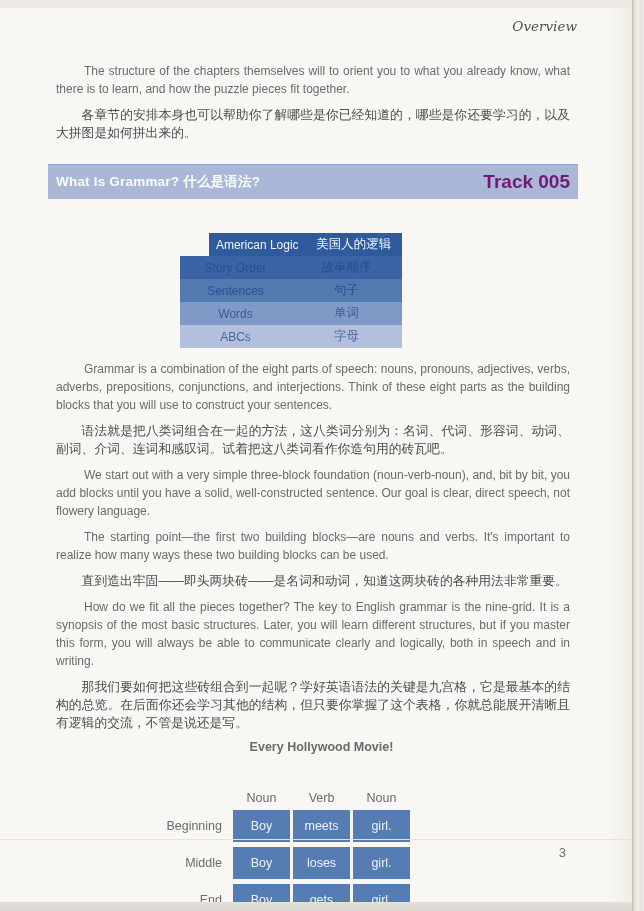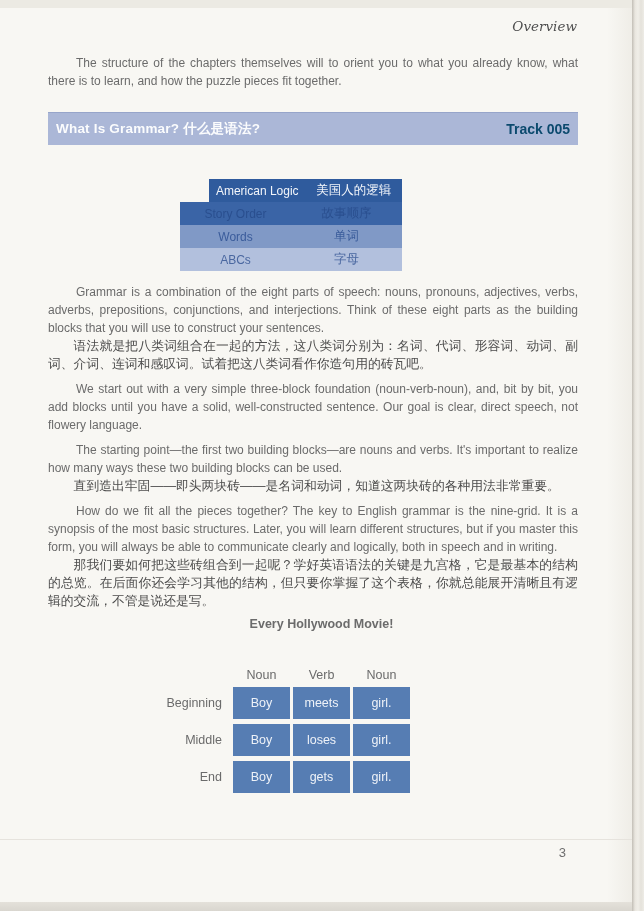--- a/index.html
+++ b/index.html
@@ -30,35 +30,35 @@
     background: linear-gradient(180deg, #e4e1da 0, #d9d6cf 100%);
   }
   .running-head {
     position: absolute; top: 10px; right: 55px;
     font-family: "DejaVu Serif", "Liberation Serif", serif;
     font-style: italic; font-size: 13.5px; color: #4f4f4f;
   }
   .content { padding: 46px 54px 0 48px; }
 
   p.en, p.cn {
-    margin: 0; text-align: justify;
+    margin: 8px; text-align: justify;
     line-height: 18px;
   }
   p.en { font-size: 12px; color: #6b6b6b; text-indent: 28px; }
   p.cn { font-size: 12.8px; color: #4c4c4c; text-indent: 2em; }
 
   .section-bar {
-    margin-top: 22px; height: 21px;
+    margin-top: 22px; height: 35px;
     background: #abb7d7;
     border-top: 1px solid #97a5ca;
     display: flex; align-items: center; justify-content: space-between;
-    padding: 16px 8px; box-sizing: border-box;
+    padding: 4px 8px; box-sizing: border-box;
   }
   .section-title { font-size: 13.5px; font-weight: bold; color: #fbfcfd; letter-spacing: .2px; }
-  .section-track { font-size: 14px; font-weight: bold; color: #0c4a6e; }
+  .section-track { font-size: 19px; font-weight: bold; color: #701a75; }
 
   
   .logic-table { width: 222px; margin: 34px 0 0 132px; }
   .lt-row { display: flex; height: 23px; align-items: center; }
   .lt-row span { flex: 1 1 50%; text-align: center; }
   .lt-en { font-size: 12px; }
   .lt-cn { font-size: 12.5px; }
   .lt-r0 { background: #2f5b9d; color: #f2f5fa; margin-left: 29px; }
   .lt-r1 { background: #3a64a6; color: #2a4f8f; }
   .lt-r2 { background: #5379b1; color: #2d5191; }
@@ -107,35 +107,40 @@
 <body>
 
 <div class="stage">
   <div class="page">
 
     <div class="running-head">Overview</div>
 
     <div class="content">
 
       <p class="en">The structure of the chapters themselves will to orient you to what you already know, what there is to learn, and how the puzzle pieces fit together.</p>
+      <p class="cn">各章节的安排本身也可以帮助你了解哪些是你已经知道的，哪些是你还要学习的，以及大拼图是如何拼出来的。</p>
 
       <div class="section-bar">
         <span class="section-title">What Is Grammar? 什么是语法?</span>
         <span class="section-track">Track 005</span>
       </div>
 
       <div class="logic-table">
         <div class="lt-row lt-r0">
           <span class="lt-en">American Logic</span>
           <span class="lt-cn">美国人的逻辑</span>
         </div>
         <div class="lt-row lt-r1">
           <span class="lt-en">Story Order</span>
           <span class="lt-cn">故事顺序</span>
         </div>
+        <div class="lt-row lt-r2">
+          <span class="lt-en">Sentences</span>
+          <span class="lt-cn">句子</span>
+        </div>
         <div class="lt-row lt-r3">
           <span class="lt-en">Words</span>
           <span class="lt-cn">单词</span>
         </div>
         <div class="lt-row lt-r4">
           <span class="lt-en">ABCs</span>
           <span class="lt-cn">字母</span>
         </div>
       </div>
 

